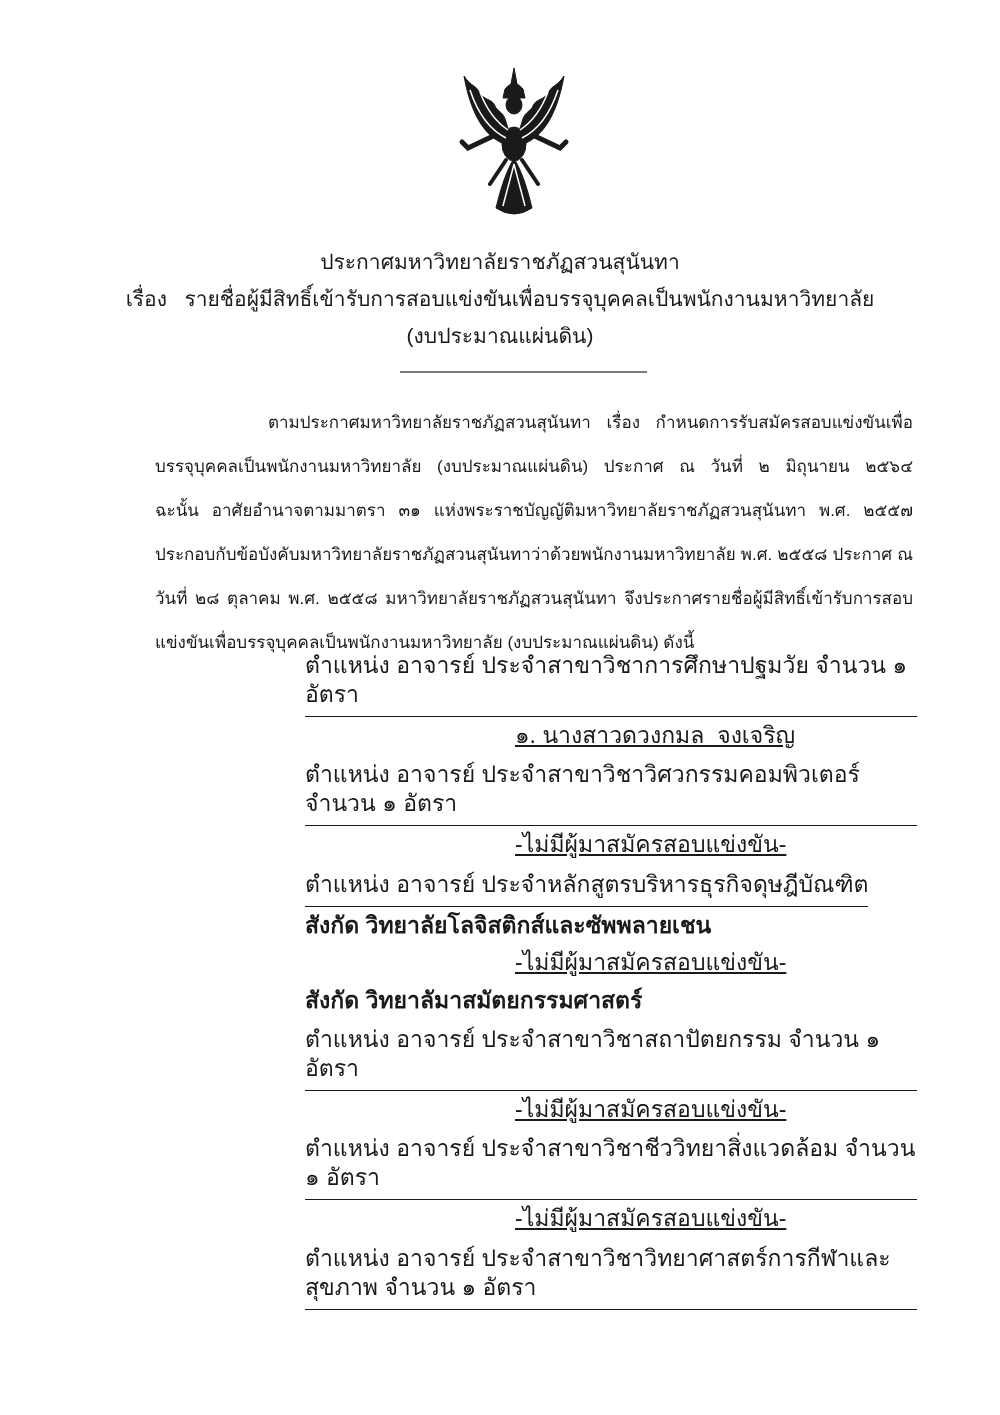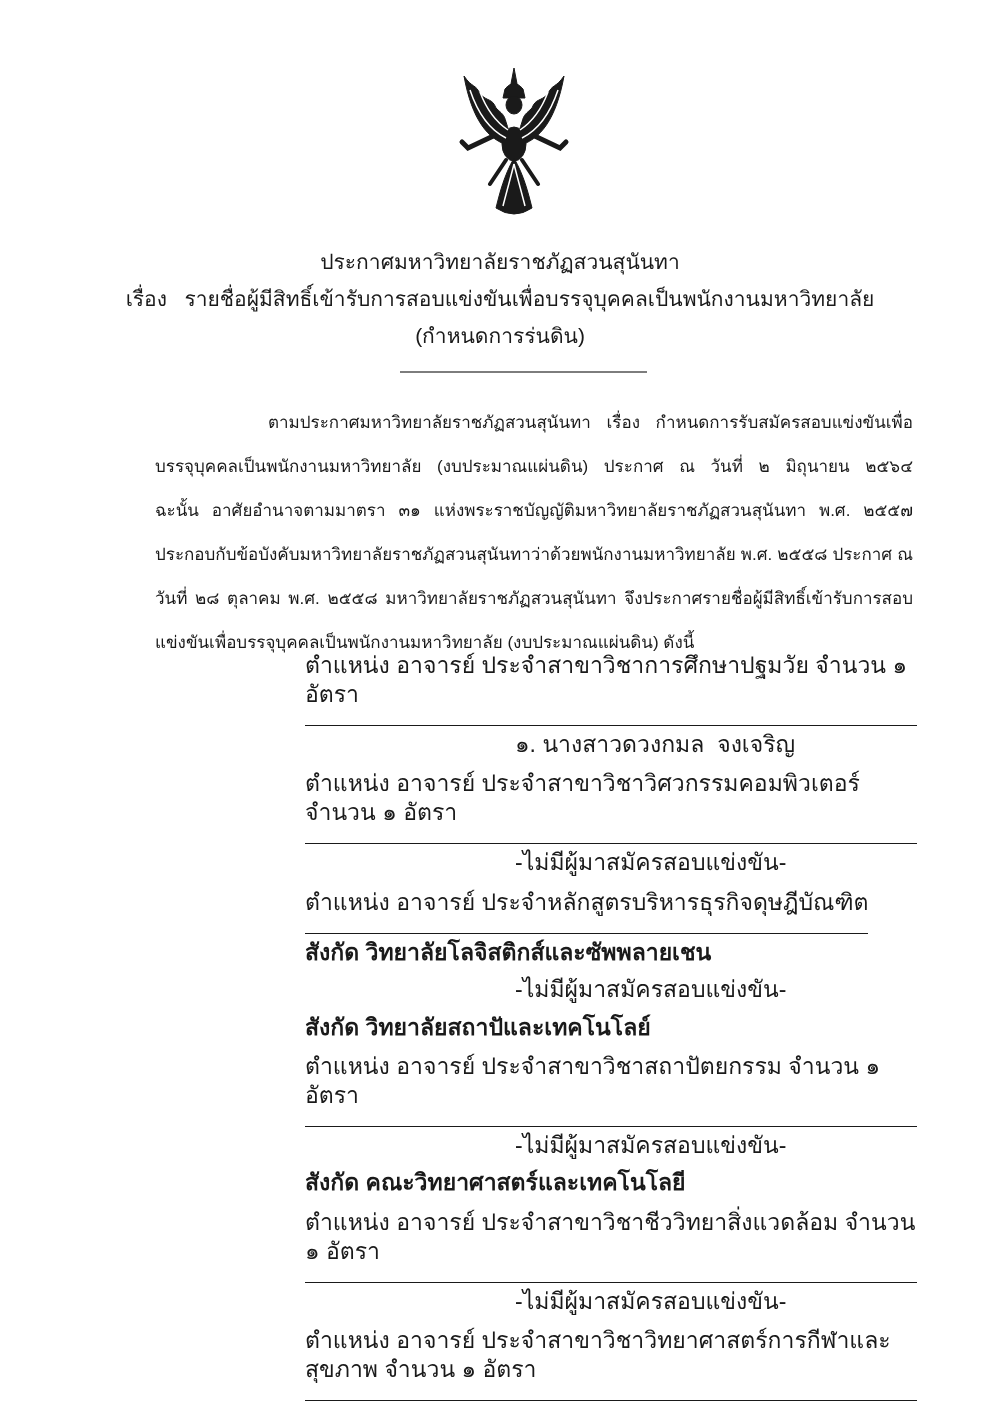--- a/index.html
+++ b/index.html
@@ -69,25 +69,25 @@
     left: 305px;
     width: 612px;
     font-size: 23px;
     line-height: 37.4px;
   }
   .list-line { white-space: pre-wrap; }
   .list-line.department { font-weight: bold; }
   .list-line.position .u {
     display: inline-block;
     border-bottom: 1.6px solid var(--ink);
-    padding-bottom: 16px;
+    padding-bottom: 7px;
     line-height: 29px;
     margin-top: 6px;
   }
-  .list-line.entry { padding-left: 210px; }
+  .list-line.entry { padding-left: 210px; text-decoration: underline; }
 </style>
 </head>
 <body>
 
 <div class="page">
 
   <div class="emblem-wrap">
     <svg width="128" height="162" viewBox="0 0 128 162" aria-hidden="true">
       <g fill="#1a1a1a" stroke="#1a1a1a">
         <path d="M64 4 L60 25 L68 25 Z"></path>
@@ -108,21 +108,21 @@
         <path d="M70 66 C82 58 92 44 98 28"></path>
         <path d="M64 100 C60 116 56 130 53 142"></path>
         <path d="M64 100 C68 116 72 130 75 142"></path>
       </g>
     </svg>
   </div>
 
   <div class="title-block">
     <div class="title-line">ประกาศมหาวิทยาลัยราชภัฏสวนสุนันทา</div>
     <div class="title-line">เรื่อง   รายชื่อผู้มีสิทธิ์เข้ารับการสอบแข่งขันเพื่อบรรจุบุคคลเป็นพนักงานมหาวิทยาลัย</div>
-    <div class="title-line">(กำหนดการร่นดิน)</div>
+    <div class="title-line">(งบประมาณแผ่นดิน)</div>
   </div>
 
   <div class="divider"></div>
 
   <div class="paragraph">
       <div class="para-line first">ตามประกาศมหาวิทยาลัยราชภัฏสวนสุนันทา เรื่อง กำหนดการรับสมัครสอบแข่งขันเพื่อ</div>
       <div class="para-line">บรรจุบุคคลเป็นพนักงานมหาวิทยาลัย (งบประมาณแผ่นดิน) ประกาศ ณ วันที่ ๒ มิถุนายน ๒๕๖๔</div>
       <div class="para-line">ฉะนั้น อาศัยอำนาจตามมาตรา ๓๑ แห่งพระราชบัญญัติมหาวิทยาลัยราชภัฏสวนสุนันทา พ.ศ. ๒๕๕๗</div>
       <div class="para-line">ประกอบกับข้อบังคับมหาวิทยาลัยราชภัฏสวนสุนันทาว่าด้วยพนักงานมหาวิทยาลัย พ.ศ. ๒๕๕๘ ประกาศ ณ</div>
       <div class="para-line">วันที่ ๒๘ ตุลาคม พ.ศ. ๒๕๕๘ มหาวิทยาลัยราชภัฏสวนสุนันทา จึงประกาศรายชื่อผู้มีสิทธิ์เข้ารับการสอบ</div>
@@ -130,22 +130,21 @@
     </div>
 
   <div class="list">
       <div class="list-line position"><span class="u">ตำแหน่ง อาจารย์ ประจำสาขาวิชาการศึกษาปฐมวัย จำนวน ๑ อัตรา</span></div>
       <div class="list-line entry">๑. นางสาวดวงกมล  จงเจริญ</div>
       <div class="list-line position"><span class="u">ตำแหน่ง อาจารย์ ประจำสาขาวิชาวิศวกรรมคอมพิวเตอร์ จำนวน ๑ อัตรา</span></div>
       <div class="list-line entry">-ไม่มีผู้มาสมัครสอบแข่งขัน-</div>
       <div class="list-line position"><span class="u">ตำแหน่ง อาจารย์ ประจำหลักสูตรบริหารธุรกิจดุษฎีบัณฑิต</span></div>
       <div class="list-line department">สังกัด วิทยาลัยโลจิสติกส์และซัพพลายเชน</div>
       <div class="list-line entry">-ไม่มีผู้มาสมัครสอบแข่งขัน-</div>
-      <div class="list-line department">สังกัด วิทยาลัยสถาปัและเทคโนโลย์</div>
+      <div class="list-line department">สังกัด วิทยาลัมาสมัตยกรรมศาสตร์</div>
       <div class="list-line position"><span class="u">ตำแหน่ง อาจารย์ ประจำสาขาวิชาสถาปัตยกรรม จำนวน ๑ อัตรา</span></div>
       <div class="list-line entry">-ไม่มีผู้มาสมัครสอบแข่งขัน-</div>
-      <div class="list-line department">สังกัด คณะวิทยาศาสตร์และเทคโนโลยี</div>
       <div class="list-line position"><span class="u">ตำแหน่ง อาจารย์ ประจำสาขาวิชาชีววิทยาสิ่งแวดล้อม จำนวน ๑ อัตรา</span></div>
       <div class="list-line entry">-ไม่มีผู้มาสมัครสอบแข่งขัน-</div>
       <div class="list-line position"><span class="u">ตำแหน่ง อาจารย์ ประจำสาขาวิชาวิทยาศาสตร์การกีฬาและสุขภาพ จำนวน ๑ อัตรา</span></div>
     </div>
 
 </div>
 
 </body></html>

